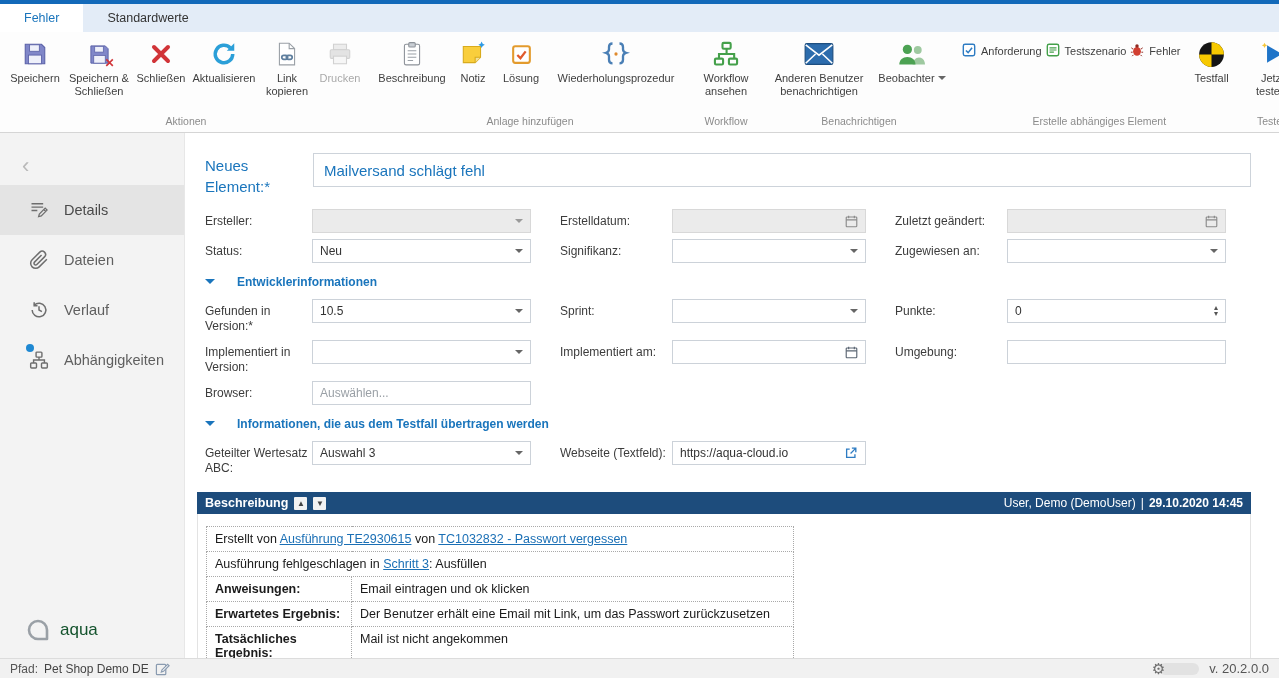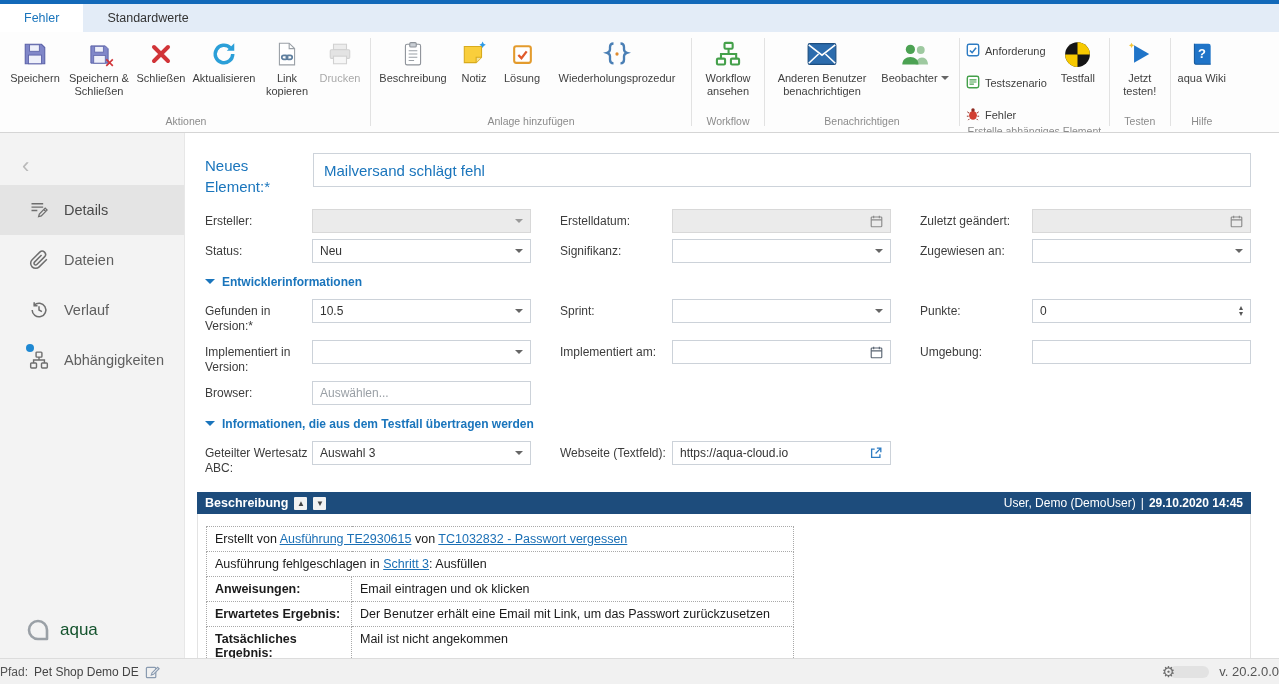--- a/index.html
+++ b/index.html
@@ -20,21 +20,21 @@
             display:flex; align-items:stretch; overflow:hidden; padding:0 2px; }
   .rgroup { display:flex; flex-direction:column; }
   .rbuttons { flex:1; display:flex; align-items:flex-start; padding:4px 4px 0; }
   .rbtn { display:flex; flex-direction:column; align-items:center; gap:3px;
           padding:3px 1px; font-size:11px; line-height:1.15; text-align:center; color:#3f3f3f; }
   .rbtn .ricon { height:30px; display:flex; align-items:center; justify-content:center; position:relative; }
   .rbtn.disabled { opacity:.45; }
   .rlabel { font-size:10.5px; color:#8b8b8b; text-align:center; padding:2px 6px 5px; white-space:nowrap; }
   .rdivider { width:1px; background:#e2e2e2; margin:6px 0; }
   .x-badge { position:absolute; right:-4px; bottom:-2px; font-weight:bold; color:#d13438; font-size:12px; }
-  .rstack { display:flex; flex-direction:column; gap:16px; padding:7px 4px 0 2px; }
+  .rstack { display:flex; flex-direction:row; gap:4px; padding:7px 4px 0 2px; }
   .sbtn { display:flex; align-items:center; gap:5px; font-size:11px; color:#3f3f3f; white-space:nowrap; }
   .dd-arrow { width:0; height:0; border:4px solid transparent; border-top-color:#666;
               display:inline-block; margin-left:3px; transform:translateY(2px); }
 
   
   .main { display:flex; height:525px; }
   .sidebar { width:185px; background:#f3f3f3; border-right:1px solid #e7e7e7; position:relative; flex:none; }
   .collapse-btn { position:absolute; top:22px; left:22px; color:#b9b9b9; font-size:22px; line-height:1; cursor:pointer; }
   .nav { margin-top:52px; }
   .nav-item { height:50px; display:flex; align-items:center; gap:14px; padding-left:28px;
@@ -48,57 +48,57 @@
   
   .content { flex:1; background:#fff; padding:20px 28px 0 20px; position:relative; overflow:hidden; }
   .title-row { display:flex; margin-bottom:12px; }
   .title-label { width:108px; color:#1a75bc; font-size:15px; line-height:1.4; padding-top:2px; }
   .title-input { flex:1; height:34px; border:1px solid #cdd3da; font-family:inherit;
                  font-size:15px; color:#1a75bc; padding:0 10px; outline:none; }
 
   .frow { display:flex; align-items:flex-start; margin-bottom:6px; }
   .lbl { font-size:12px; color:#3c3c3c; padding-top:5px; line-height:1.25; }
   .c1l{width:107px;} .c1f{width:219px;} .gapA{width:29px; flex:none;}
-  .c2l{width:112px;} .c2f{width:219px;}
+  .c2l{width:112px;} .c2f{width:194px;}
   .c3l{width:112px;} .c3f{width:219px;}
 
   .field { height:24px; border:1px solid #ccd2d9; background:#fff; display:flex;
            align-items:center; padding:0 7px; font-size:12px; color:#333; }
   .field.disabled { background:#ebebeb; border-color:#d8d8d8; color:#777; }
   .field .val { flex:1; white-space:nowrap; overflow:hidden; }
   .field .arr { width:0; height:0; border:4px solid transparent; border-top-color:#666; margin-top:4px; flex:none; }
   .field.disabled .arr { border-top-color:#9a9a9a; }
   .field input { border:none; outline:none; flex:1; font:inherit; color:#333; background:transparent; min-width:0; }
   .field input::placeholder { color:#9aa0a6; }
   .title-input { }
   .spin { margin-left:auto; display:flex; flex-direction:column; align-items:center; color:#555; }
   .spin span { font-size:8px; line-height:6px; cursor:pointer; }
   .icon-btn { display:flex; align-items:center; flex:none; cursor:pointer; }
 
-  .section { display:flex; align-items:center; gap:7px; color:#1a75bc; font-weight:bold;
+  .section { display:flex; align-items:center; gap:22px; color:#1a75bc; font-weight:bold;
              font-size:12px; margin:12px 0 10px; }
   .chev { width:0; height:0; border:5px solid transparent; border-top-color:#1a75bc; margin-top:4px; }
 
   
   .desc { margin:16px 0 0 -8px; }
   .desc-header { height:22px; background:#1d4c7c; color:#fff; display:flex; align-items:center;
                  padding:0 8px; font-size:12.5px; font-weight:bold; gap:6px; }
   .hicon { width:13px; height:13px; background:#f2f2f2; color:#444; font-size:8px; line-height:13px;
            text-align:center; border-radius:1px; cursor:pointer; flex:none; display:flex; align-items:center; justify-content:center; }
   .desc-meta { margin-left:auto; font-weight:normal; font-size:12px; display:flex; gap:5px; align-items:center; }
   .desc-meta .date { font-weight:bold; }
   .desc-body { border:1px solid #e3e3e3; border-top:none; background:#fff; padding:12px 8px 16px; min-height:152px; }
   table.desc-table { border-collapse:collapse; width:588px; font-size:12.5px; color:#1b1b1b; }
   .desc-table td { border:1px dotted #a9a9a9; padding:5px 8px; vertical-align:top; }
   .desc-table td.lab { font-weight:bold; width:145px; }
   a.dlink { color:#1a6fb5; text-decoration:underline; cursor:pointer; }
 
   
-  .statusbar { height:26px; background:#f1f1f1; border-top:1px solid #dcdcdc; display:flex;
-               align-items:center; padding:0 0; font-size:12px; color:#444; gap:6px; }
+  .statusbar { height:20px; background:#f1f1f1; border-top:1px solid #dcdcdc; display:flex;
+               align-items:center; padding:0 10px; font-size:12px; color:#444; gap:6px; }
   .sb-path-label { color:#555; }
   .sb-right { margin-left:auto; display:flex; align-items:center; gap:10px; }
   .gearwrap { display:flex; align-items:center; }
   .gear { font-size:15px; color:#6d6d6d; z-index:1; cursor:pointer; }
   .pill { width:40px; height:12px; background:#e2e2e2; border-radius:6px; margin-left:-6px; }
   .version { color:#555; font-size:13px; }
 </style>
 </head>
 <body>
 

